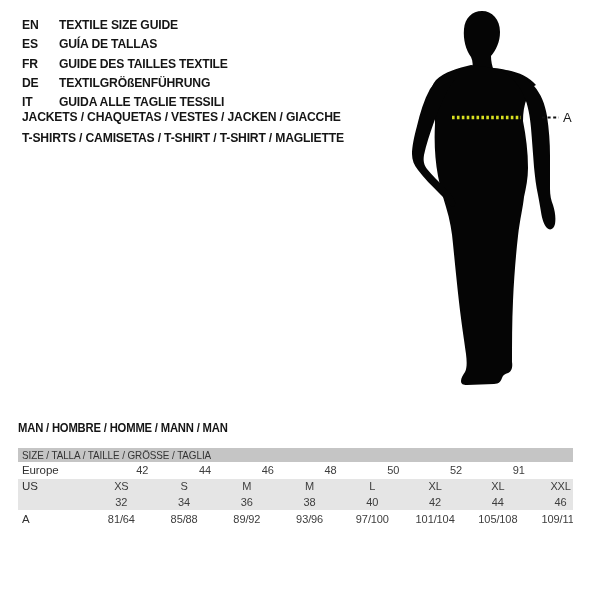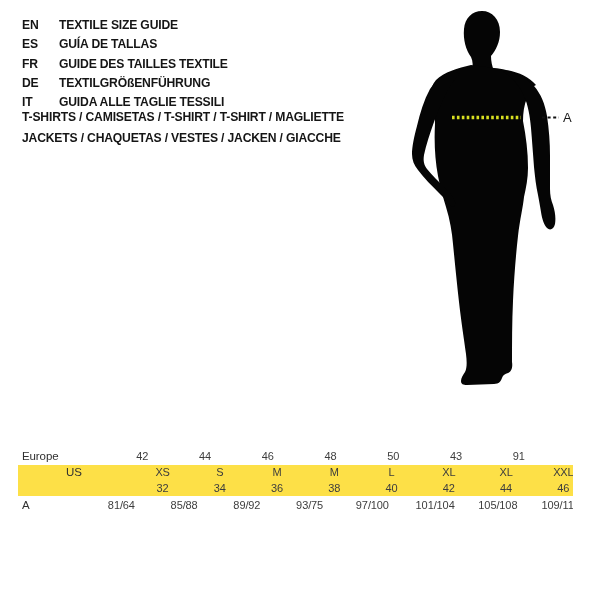--- a/index.html
+++ b/index.html
@@ -22,21 +22,21 @@
   
   .man-title{position:absolute;left:18px;top:420px;height:16px;line-height:16px;font-size:12.5px;font-weight:bold;letter-spacing:-.2px;white-space:nowrap;}
   
   .size-table{position:absolute;left:18px;top:448px;width:574px;font-size:11px;color:#3d3d3d;letter-spacing:-.1px;}
   .thead{height:14px;line-height:14px;background:#c5c5c5;color:#333;padding-left:4px;font-size:11px;white-space:nowrap;}
   .trow{display:grid;grid-template-columns:72px repeat(8,1fr);align-items:center;}
   .trow.h17{height:17px;line-height:17px;gap:42px;}
   .trow.h15{height:15px;line-height:15px;}
   .trow.h16{height:16px;line-height:16px;}
   .trow.h18{height:18px;line-height:18px;}
-  .trow.shaded{background:#fde047;padding-left:44px;}
+  .trow.shaded{background:#e5e5e5;}
   .tlabel{padding-left:4px;text-align:left;color:#303030;font-size:11.5px;}
   .tcell{text-align:center;}
   
   .footnote{position:absolute;left:18px;top:550px;height:16px;line-height:16px;font-size:12px;font-weight:bold;letter-spacing:-.2px;white-space:nowrap;}
 </style>
 </head>
 <body>
 
 <div class="canvas">
 
@@ -57,22 +57,22 @@
       <span class="lang-code cx">DE</span>
       <span class="lang-name cx">TEXTILGRÖßENFÜHRUNG</span>
     </div>
     <div class="lang-row">
       <span class="lang-code cx">IT</span>
       <span class="lang-name cx">GUIDA ALLE TAGLIE TESSILI</span>
     </div>
   </div>
 
   <div class="categories">
+    <div class="cat-line"><span class="cx">JACKETS / CHAQUETAS / VESTES / JACKEN / GIACCHE</span></div>
     <div class="cat-line"><span class="cx">T-SHIRTS / CAMISETAS / T-SHIRT / T-SHIRT / MAGLIETTE</span></div>
-    <div class="cat-line"><span class="cx">JACKETS / CHAQUETAS / VESTES / JACKEN / GIACCHE</span></div>
   </div>
 
   <svg class="figure" width="205" height="400" viewBox="395 0 205 400">
     <g fill="#050505">
 
       <path d="
         M 482 11
         C 472 11 465 18 464 29
         C 463 40 466 50 471 57
         C 473 61 473 66 472 71
@@ -144,31 +144,33 @@
         C 508 75 506 73 503 72
         Z"></path>
     </g>
 
     <line x1="452" y1="117.5" x2="521" y2="117.5" stroke="#d9e021" stroke-width="3.4" stroke-dasharray="2.6 2.3"></line>
 
     <line x1="542" y1="117.5" x2="559" y2="117.5" stroke="#111111" stroke-width="2.2" stroke-dasharray="3 2.6"></line>
     <text x="563" y="122" font-size="13" fill="#1a1a1a">A</text>
   </svg>
 
+  <div class="man-title"><span class="cx">MAN / HOMBRE / HOMME / MANN / MAN</span></div>
 
   <div class="size-table">
+    <div class="thead"><span class="cx">SIZE / TALLA / TAILLE / GRÖSSE / TAGLIA</span></div>
 
     <div class="trow h17">
       <div class="tlabel">Europe</div>
       <div class="tcell">42</div>
       <div class="tcell">44</div>
       <div class="tcell">46</div>
       <div class="tcell">48</div>
       <div class="tcell">50</div>
-      <div class="tcell">43</div>
+      <div class="tcell">52</div>
       <div class="tcell">91</div>
       <div class="tcell">56</div>
     </div>
 
     <div class="trow h15 shaded">
       <div class="tlabel">US</div>
       <div class="tcell">XS</div>
       <div class="tcell">S</div>
       <div class="tcell">M</div>
       <div class="tcell">M</div>
@@ -188,21 +190,21 @@
       <div class="tcell">42</div>
       <div class="tcell">44</div>
       <div class="tcell">46</div>
     </div>
 
     <div class="trow h18">
       <div class="tlabel">A</div>
       <div class="tcell">81/64</div>
       <div class="tcell">85/88</div>
       <div class="tcell">89/92</div>
-      <div class="tcell">93/75</div>
+      <div class="tcell">93/96</div>
       <div class="tcell">97/100</div>
       <div class="tcell">101/104</div>
       <div class="tcell">105/108</div>
       <div class="tcell">109/112</div>
     </div>
   </div>
 
 
 </div>
 

